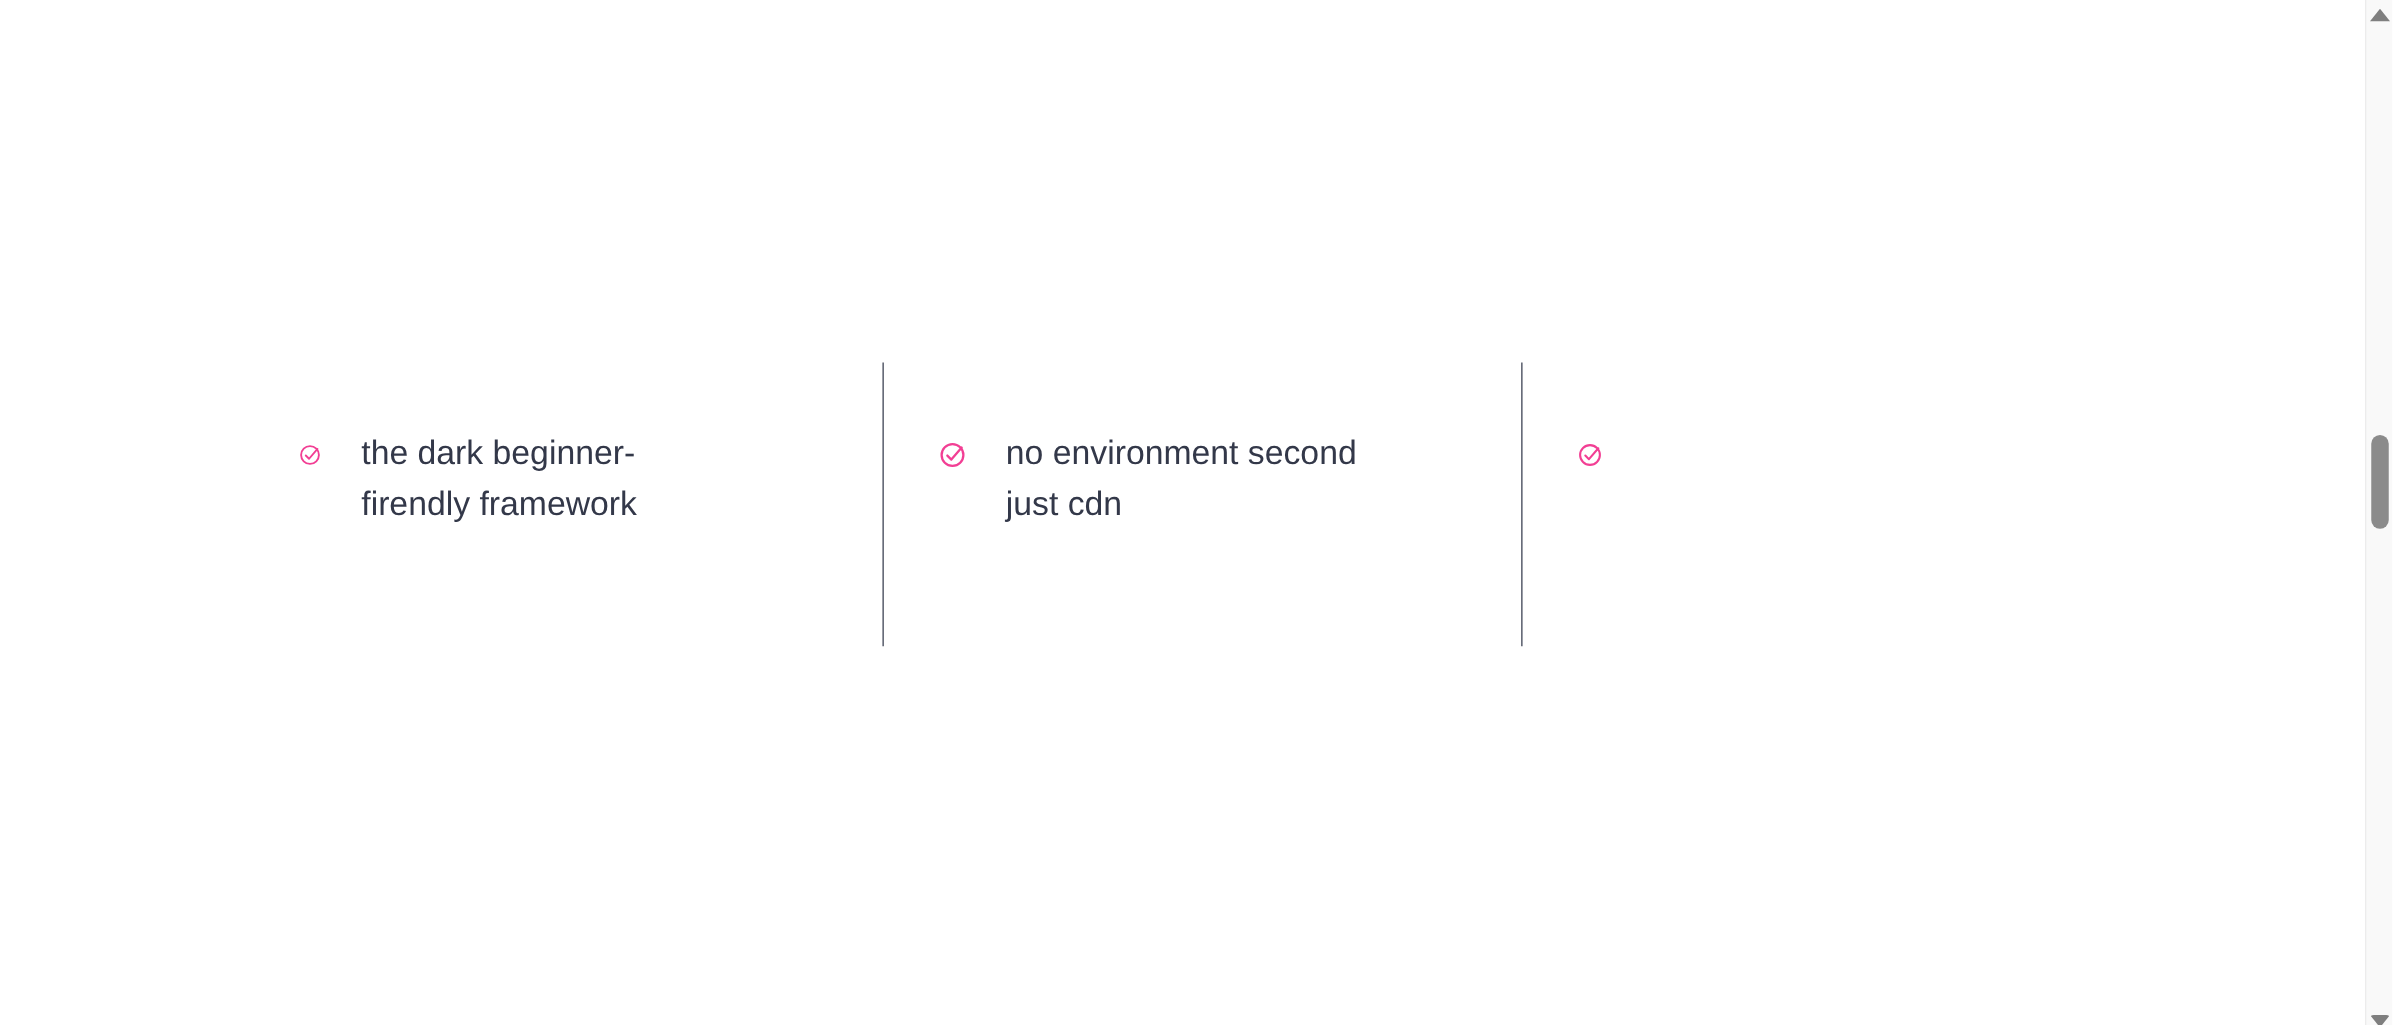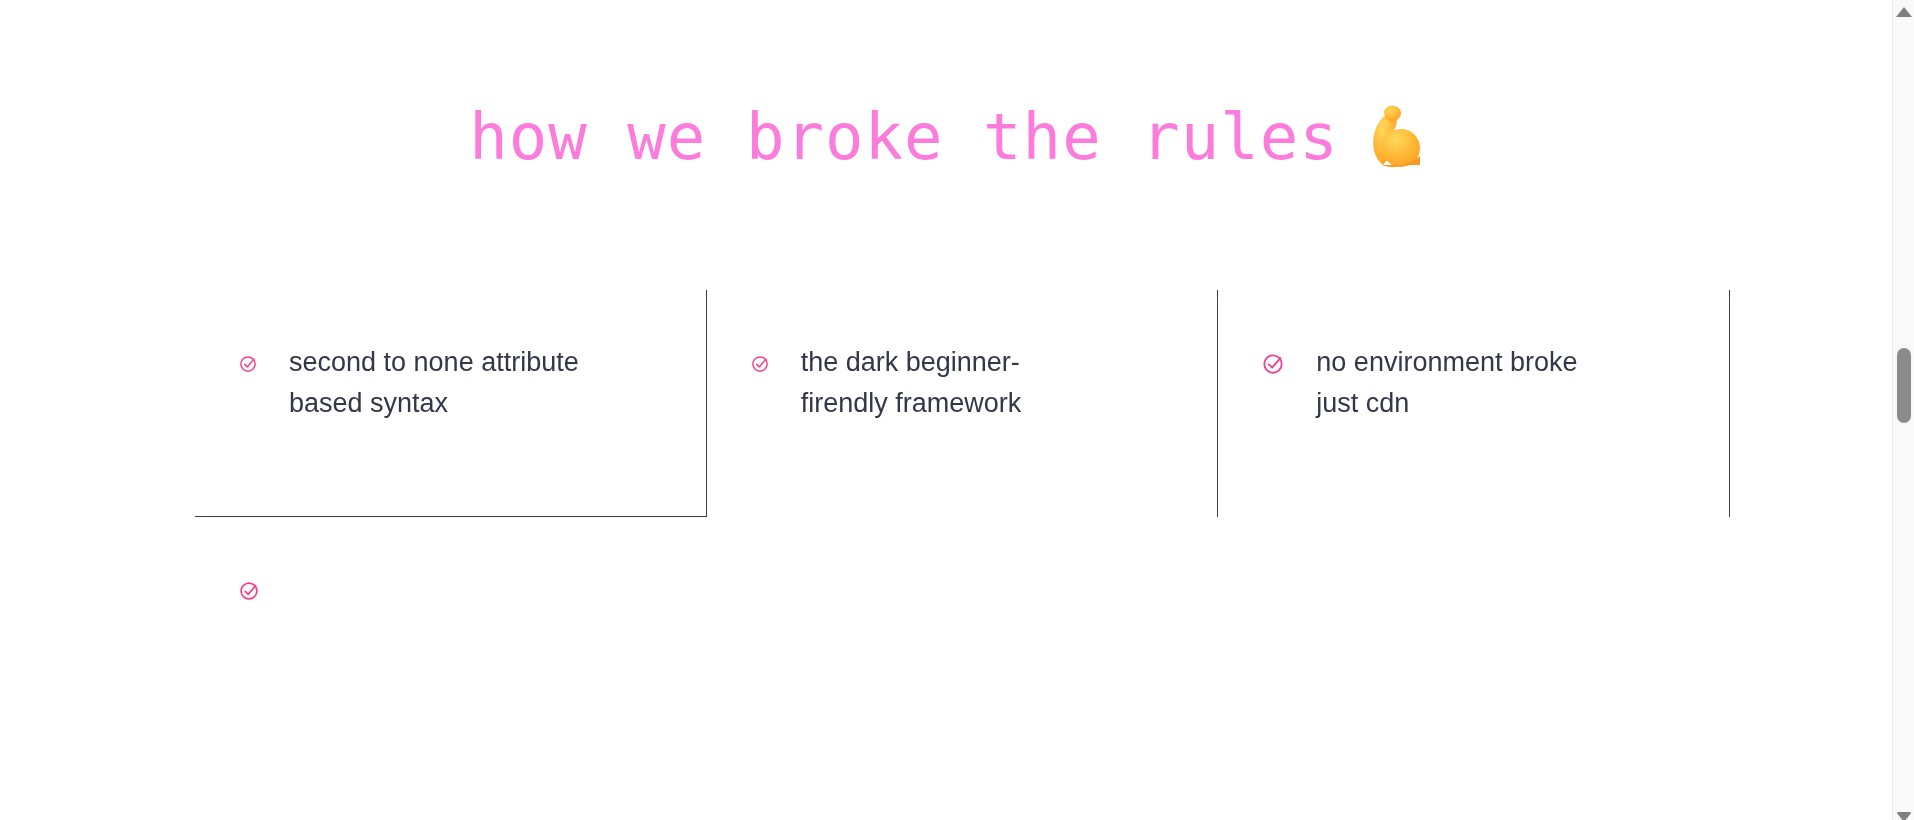--- a/index.html
+++ b/index.html
@@ -63,46 +63,23 @@
     position:absolute;left:50%;transform:translateX(-50%);
     top:348px;height:75px;width:14px;border-radius:7px;
     background:var(--scroll-thumb,#8b8b8b);
   }
 </style>
 </head>
 <body style="--title-pink: #fb7cdb; --icon-pink: #f23f94; --text-dark: #333849; --line-dark: #373c4e; --scroll-track: #f9f9f9; --scroll-thumb: #8b8b8b; --scroll-arrow: #7f7f7f;">
 
 <div class="page">
 
-  <h1 class="title"><span>how we broke the rules</span><span class="emoji"><svg viewBox="0 0 64 64" aria-hidden="true">
-      <defs>
-        <radialGradient id="bicepGrad" cx="38%" cy="28%" r="85%">
-          <stop offset="0%" stop-color="#FFD95C"></stop>
-          <stop offset="65%" stop-color="#FFB02E"></stop>
-          <stop offset="100%" stop-color="#F59A23"></stop>
-        </radialGradient>
-      </defs>
-      <path d="M24 60 C12 50 12 32 19 19 C23 12 29 7 34 10 C40 13 38 20 35 25 C29 34 29 41 35 47 Z" fill="url(#bicepGrad)"></path>
-      <path d="M27 13 c-5 -8 1 -13 8 -12 c8 1 9 9 4 13 c-4 3 -9 3 -12 -1 z" fill="url(#bicepGrad)"></path>
-      <circle cx="42" cy="43" r="19" fill="url(#bicepGrad)"></circle>
-      <path d="M22 60 q20 7 39 -9 l0 9 z" fill="#F59A23"></path>
-    </svg></span></h1>
 
   <div class="grid">
 
-    <div class="cell b-r b-b">
-      <span class="check-icon" style="width: 18px; height: 18px; margin-top: 13px;">
-        <svg viewBox="0 0 24 24" fill="none" stroke="currentColor" stroke-width="2" stroke-linecap="round" stroke-linejoin="round">
-            <circle cx="12" cy="12" r="9.5"></circle>
-            <path d="M7.5 12.5 L11 16 L20 5.5"></path>
-          </svg>
-      </span>
-      <div class="cell-text">second to none attribute
-based syntax</div>
-    </div>
 
 
 
     <div class="cell b-r">
       <span class="check-icon" style="width: 18px; height: 18px; margin-top: 13px;">
         <svg viewBox="0 0 24 24" fill="none" stroke="currentColor" stroke-width="2" stroke-linecap="round" stroke-linejoin="round">
             <circle cx="12" cy="12" r="9.5"></circle>
             <path d="M7.5 12.5 L11 16 L20 5.5"></path>
           </svg>
       </span>
@@ -110,21 +87,21 @@
 firendly framework</div>
     </div>
 
     <div class="cell b-r">
       <span class="check-icon" style="width: 22px; height: 22px; margin-top: 11px;">
         <svg viewBox="0 0 24 24" fill="none" stroke="currentColor" stroke-width="2" stroke-linecap="round" stroke-linejoin="round">
             <circle cx="12" cy="12" r="9.5"></circle>
             <path d="M7.5 12.5 L11 16 L20 5.5"></path>
           </svg>
       </span>
-      <div class="cell-text">no environment broke
+      <div class="cell-text">no environment second
 just cdn</div>
     </div>
 
     <div class="cell">
       <span class="check-icon" style="width: 20px; height: 20px; margin-top: 12px;">
         <svg viewBox="0 0 24 24" fill="none" stroke="currentColor" stroke-width="2" stroke-linecap="round" stroke-linejoin="round">
             <circle cx="12" cy="12" r="9.5"></circle>
             <path d="M7.5 12.5 L11 16 L20 5.5"></path>
           </svg>
       </span>

